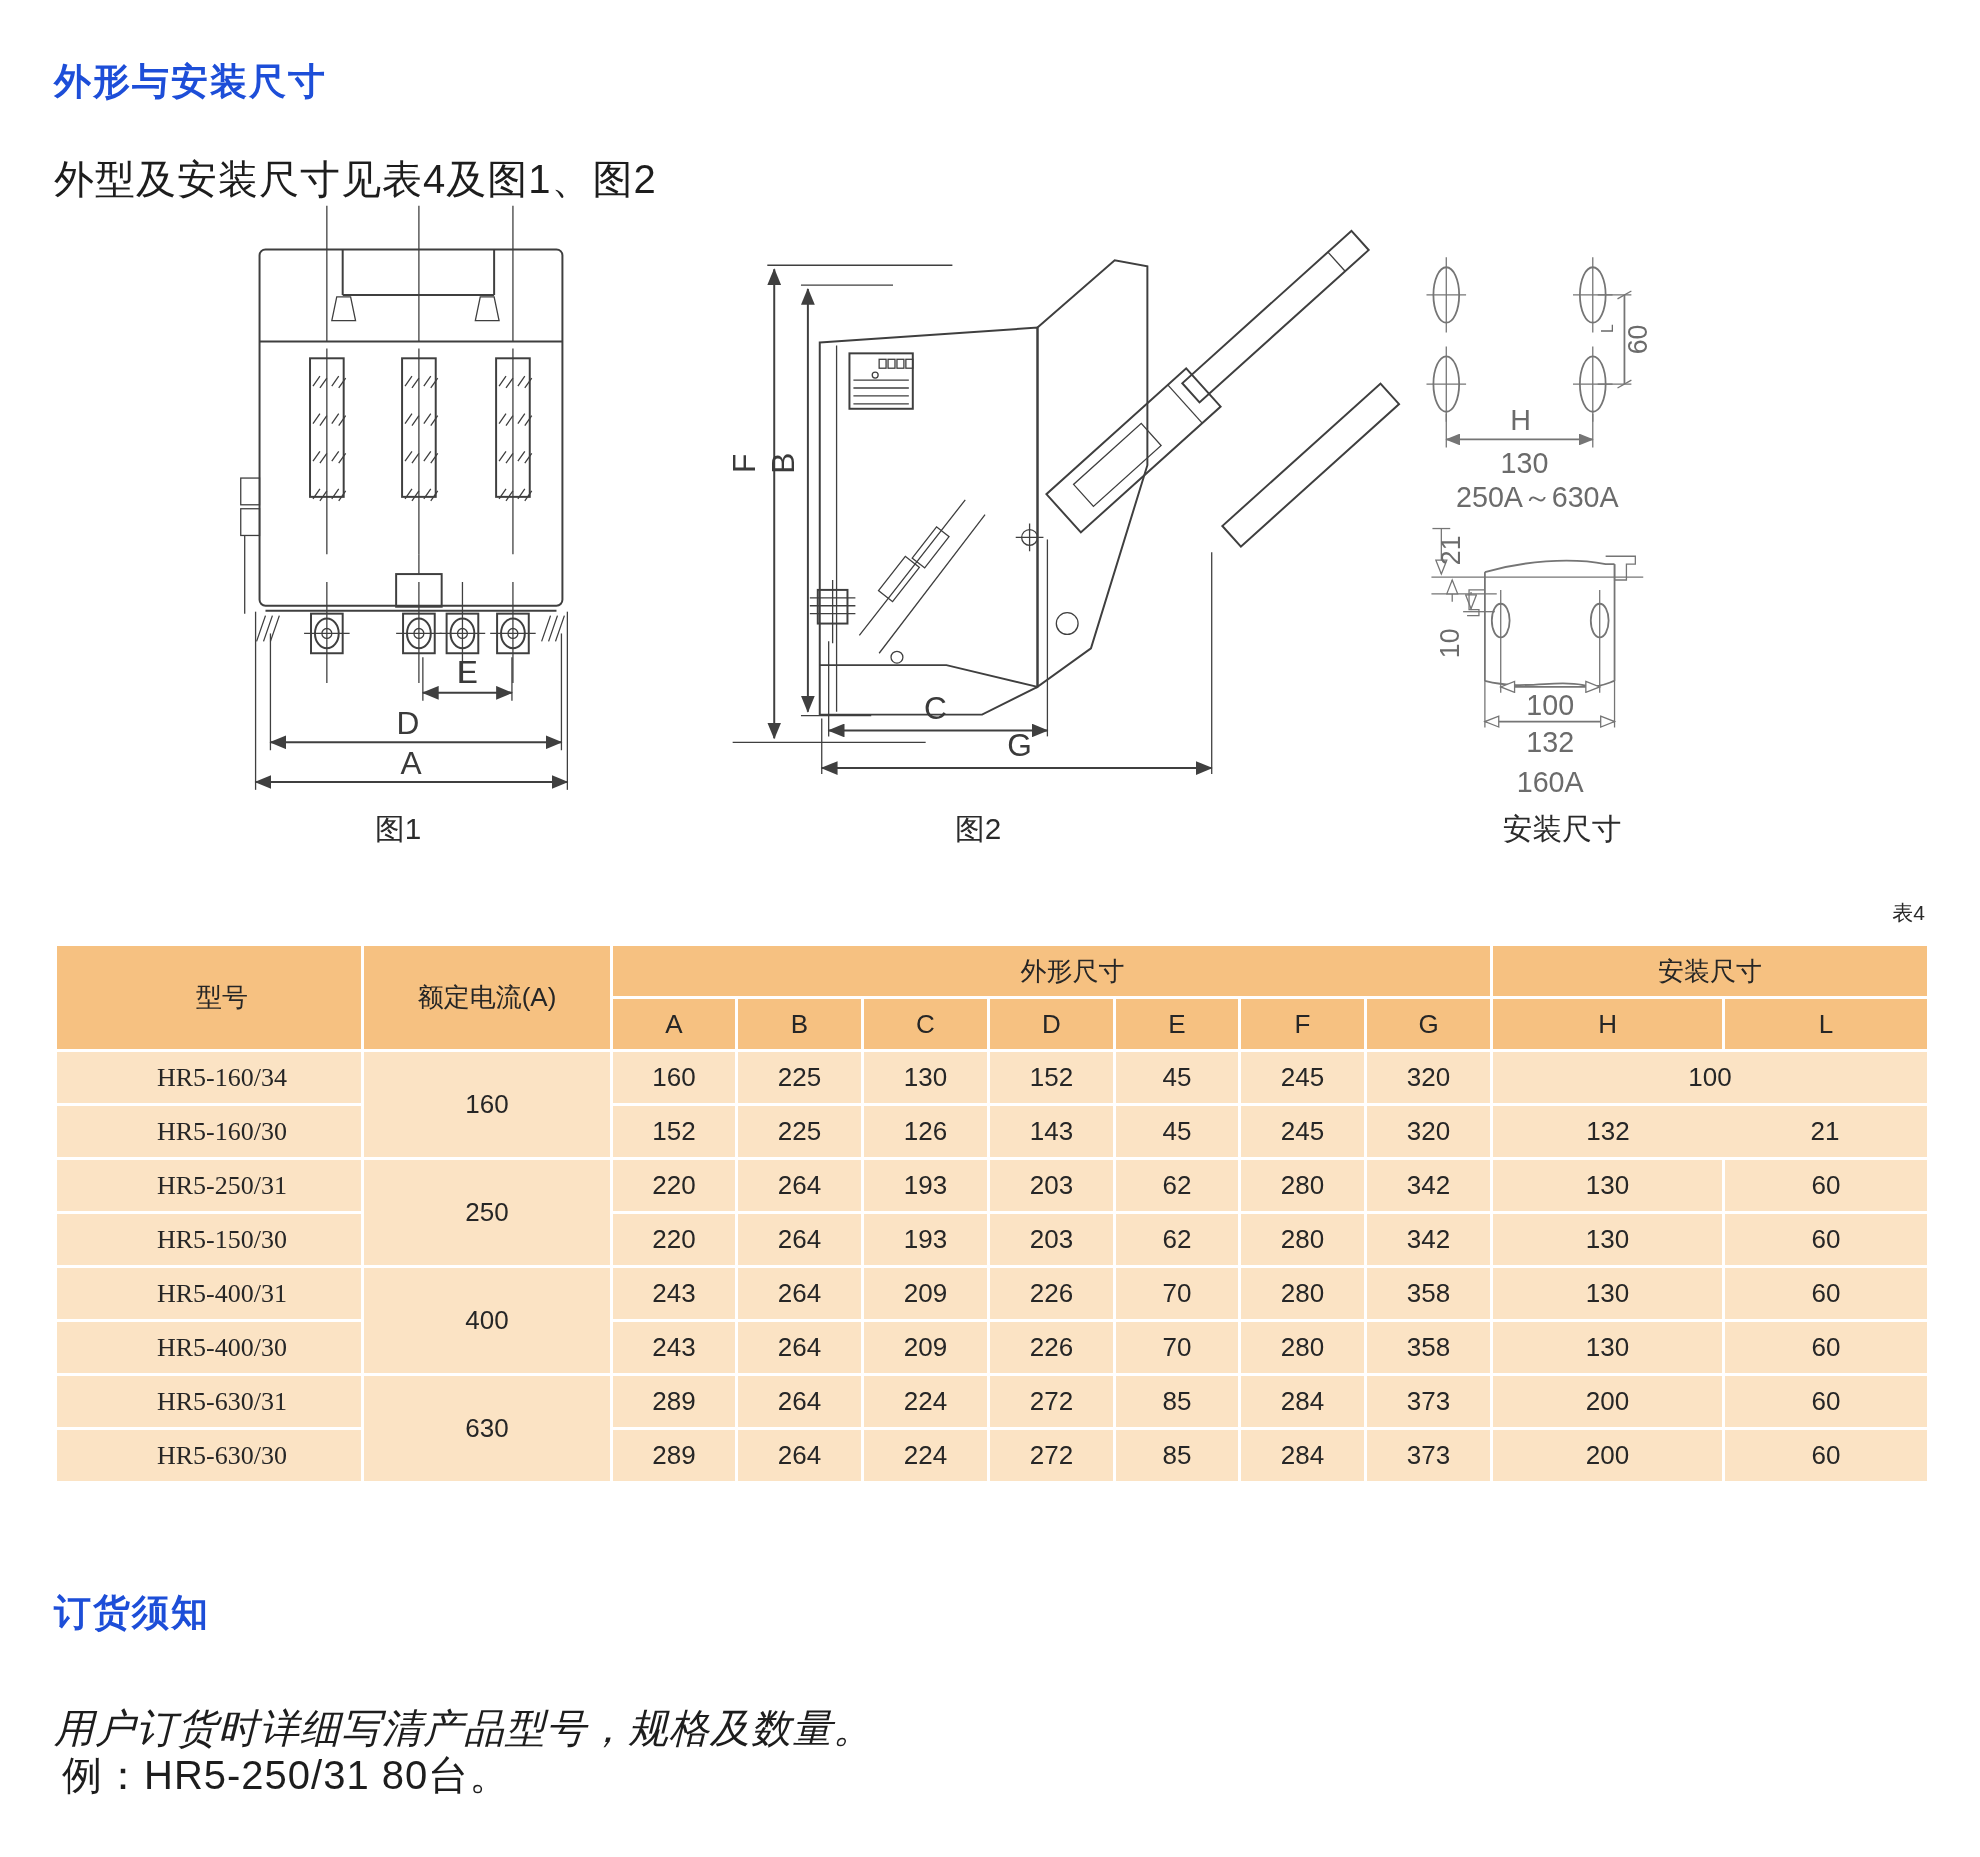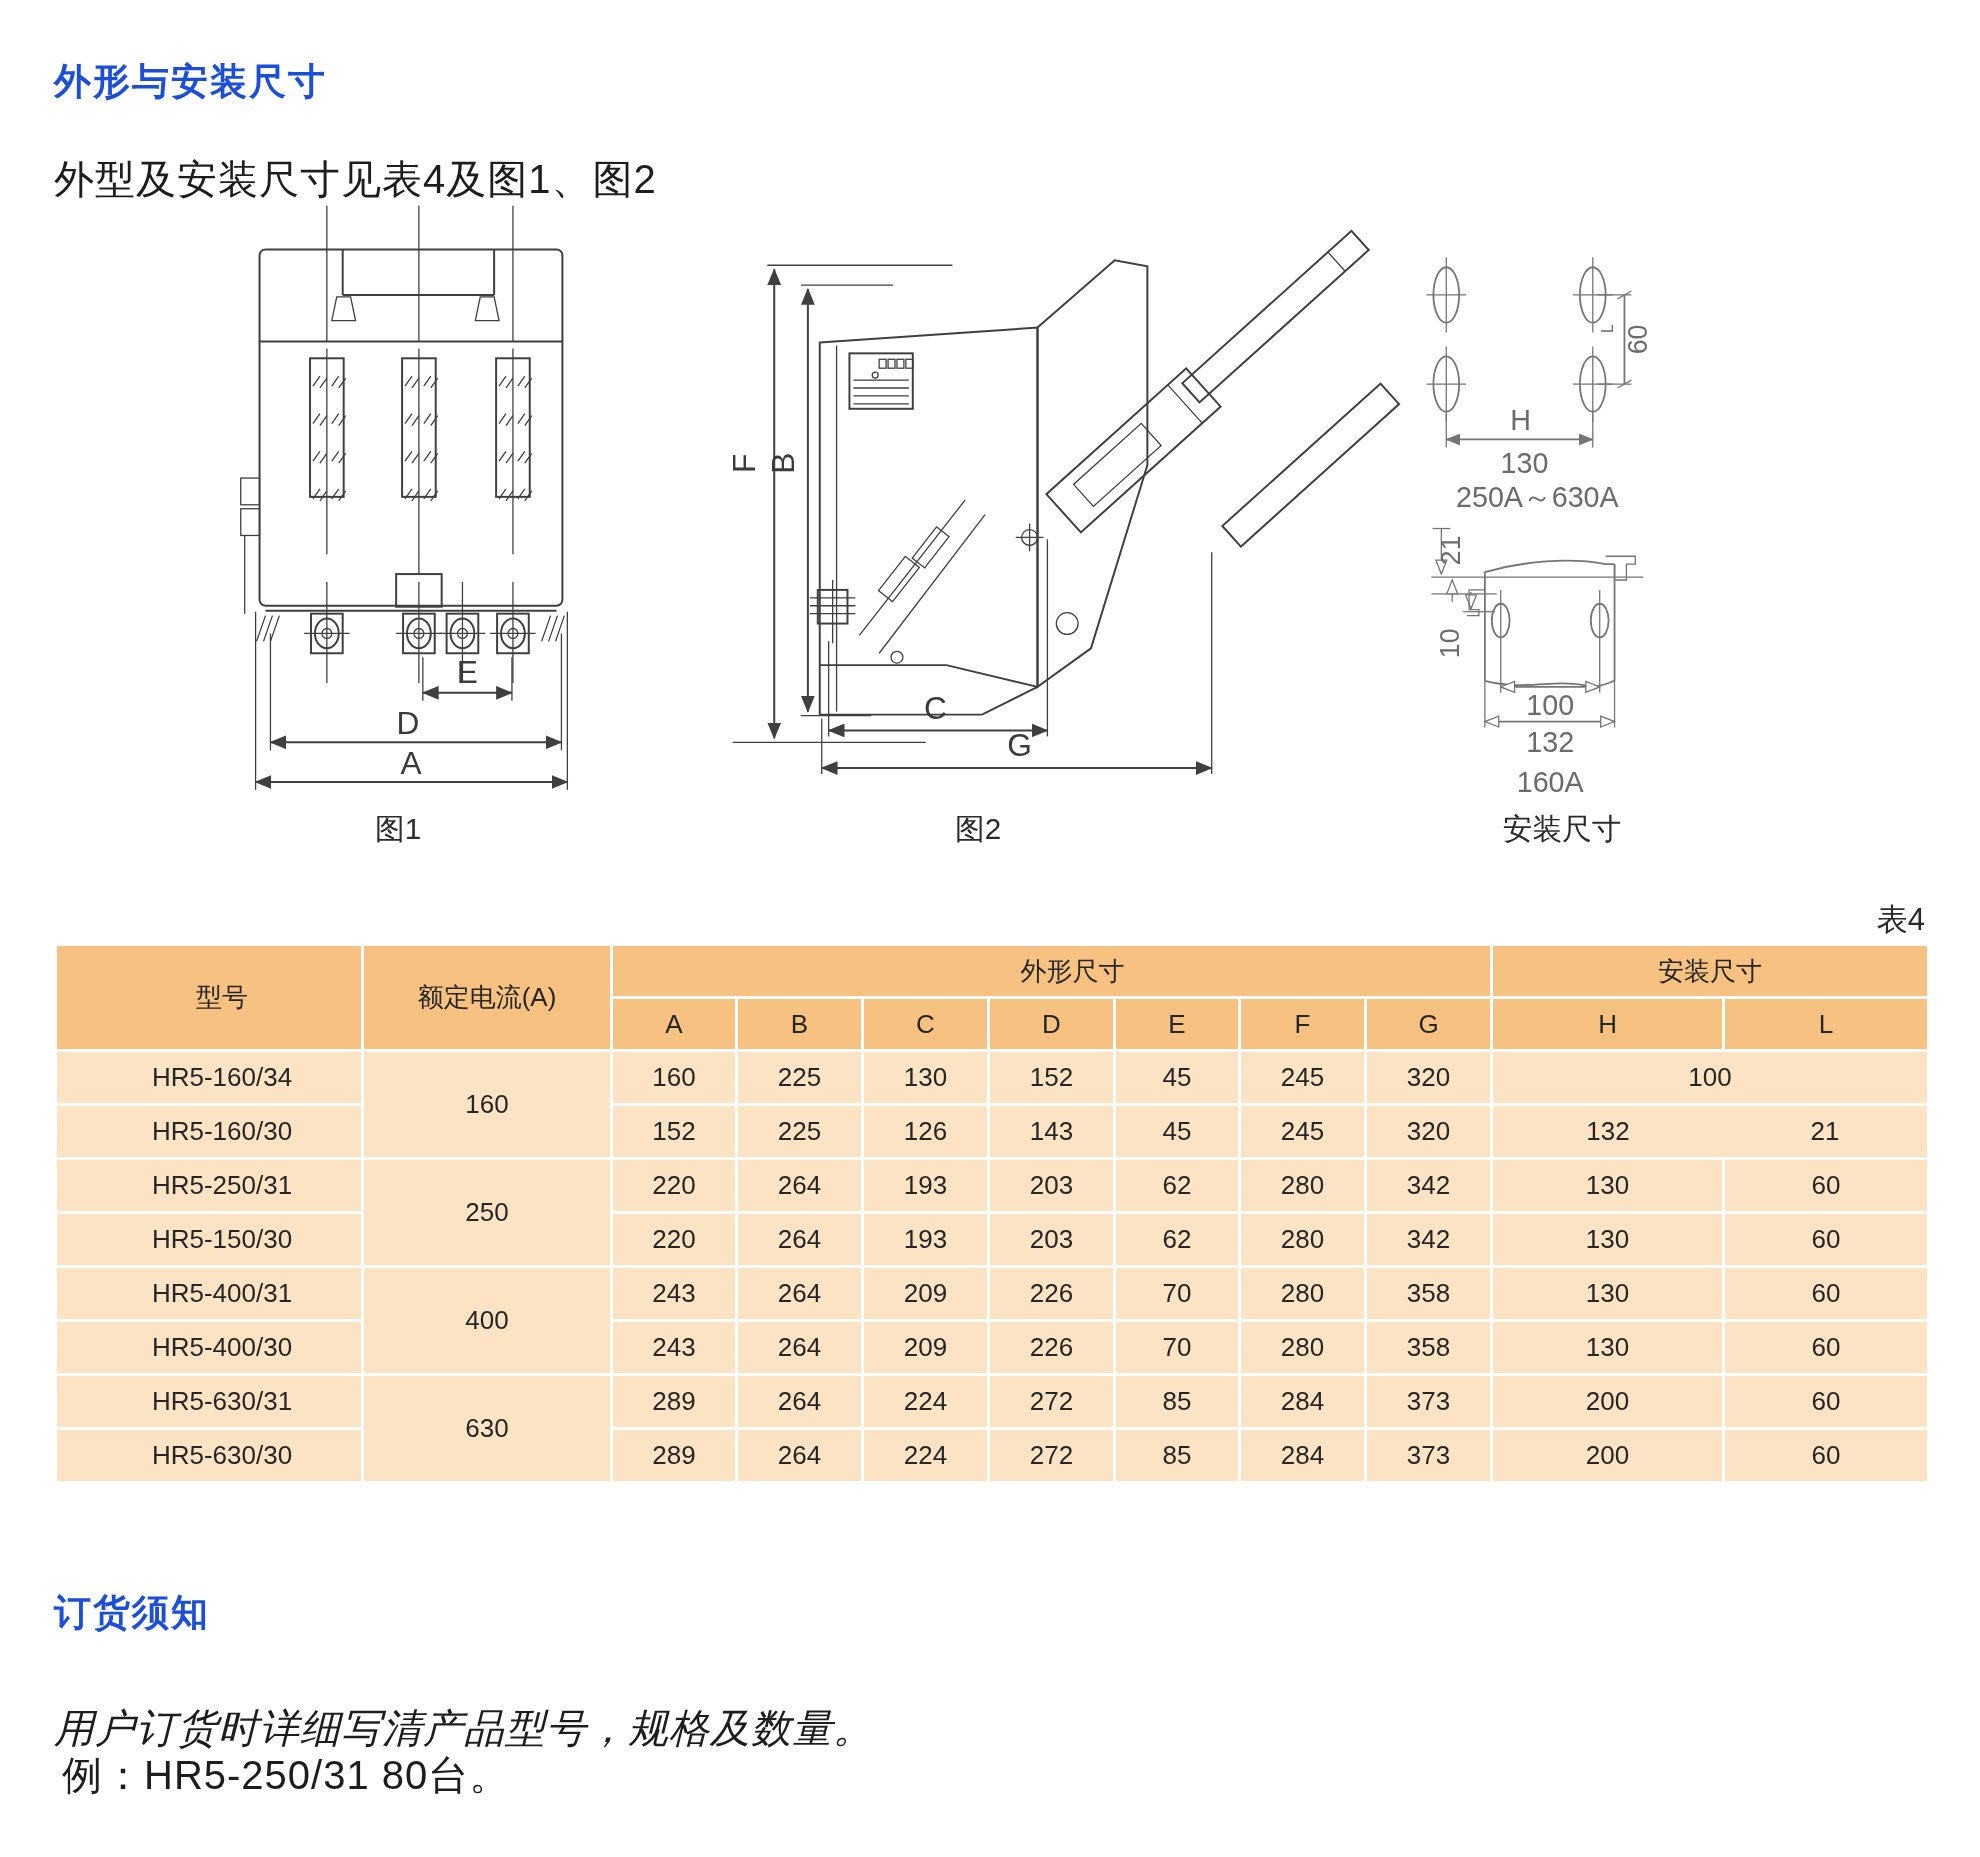--- a/index.html
+++ b/index.html
@@ -9,31 +9,31 @@
              color:#1d4ed8;letter-spacing:2px;white-space:nowrap;}
   #title1{top:57px;}
   #title2{top:1588px;}
   .sub{position:absolute;left:54px;font-size:40px;color:#1d1d1d;
        letter-spacing:1px;white-space:nowrap;}
   #subtitle{top:152px;}
   #order1{top:1701px;font-style:italic;}
   #order2{top:1748px;margin-left:8px;}
   #figband{position:absolute;left:0;top:0;width:1980px;height:871px;}
   #tbl-tag{position:absolute;left:54px;top:899px;width:1871px;text-align:right;
-           font-size:31px;color:#2a2a2a;}
+           font-size:21px;color:#2a2a2a;}
   table#dims{position:absolute;left:54px;top:943px;width:1871px;
              border-collapse:collapse;table-layout:fixed;font-size:26px;color:#262626;}
   #dims th,#dims td{border:3px solid #ffffff;padding:0;text-align:center;
                     font-weight:normal;overflow:hidden;}
   #dims thead th{background:#f6c181;}
   #dims tbody td{background:#fbe3c4;}
   #dims thead tr.rg th{height:50px;}
   #dims thead tr.rs th{height:50px;}
   #dims tbody tr{height:54px;}
-  .cell-left{text-align:center;padding-left:26px !important;}
+  .cell-left{text-align:center;padding-left:26px !important;font-family:Liberation Serif, serif;}
   .gh-outline{text-align:left;padding-left:42px !important;}
   .split{display:flex;width:100%;}
   .split .sh{width:53%;display:block;}
   .split .sl{width:47%;display:block;}
   
   .ln{stroke:#3f3f3f;stroke-width:2;fill:none;stroke-linecap:butt;stroke-linejoin:miter;}
   .lt{stroke:#3f3f3f;stroke-width:1.3;fill:none;}
   .gl{stroke:#757575;stroke-width:1.8;fill:none;}
   .gt{stroke:#757575;stroke-width:1.3;fill:none;}
   text.dlab{font-size:32px;fill:#3a3a3a;}

